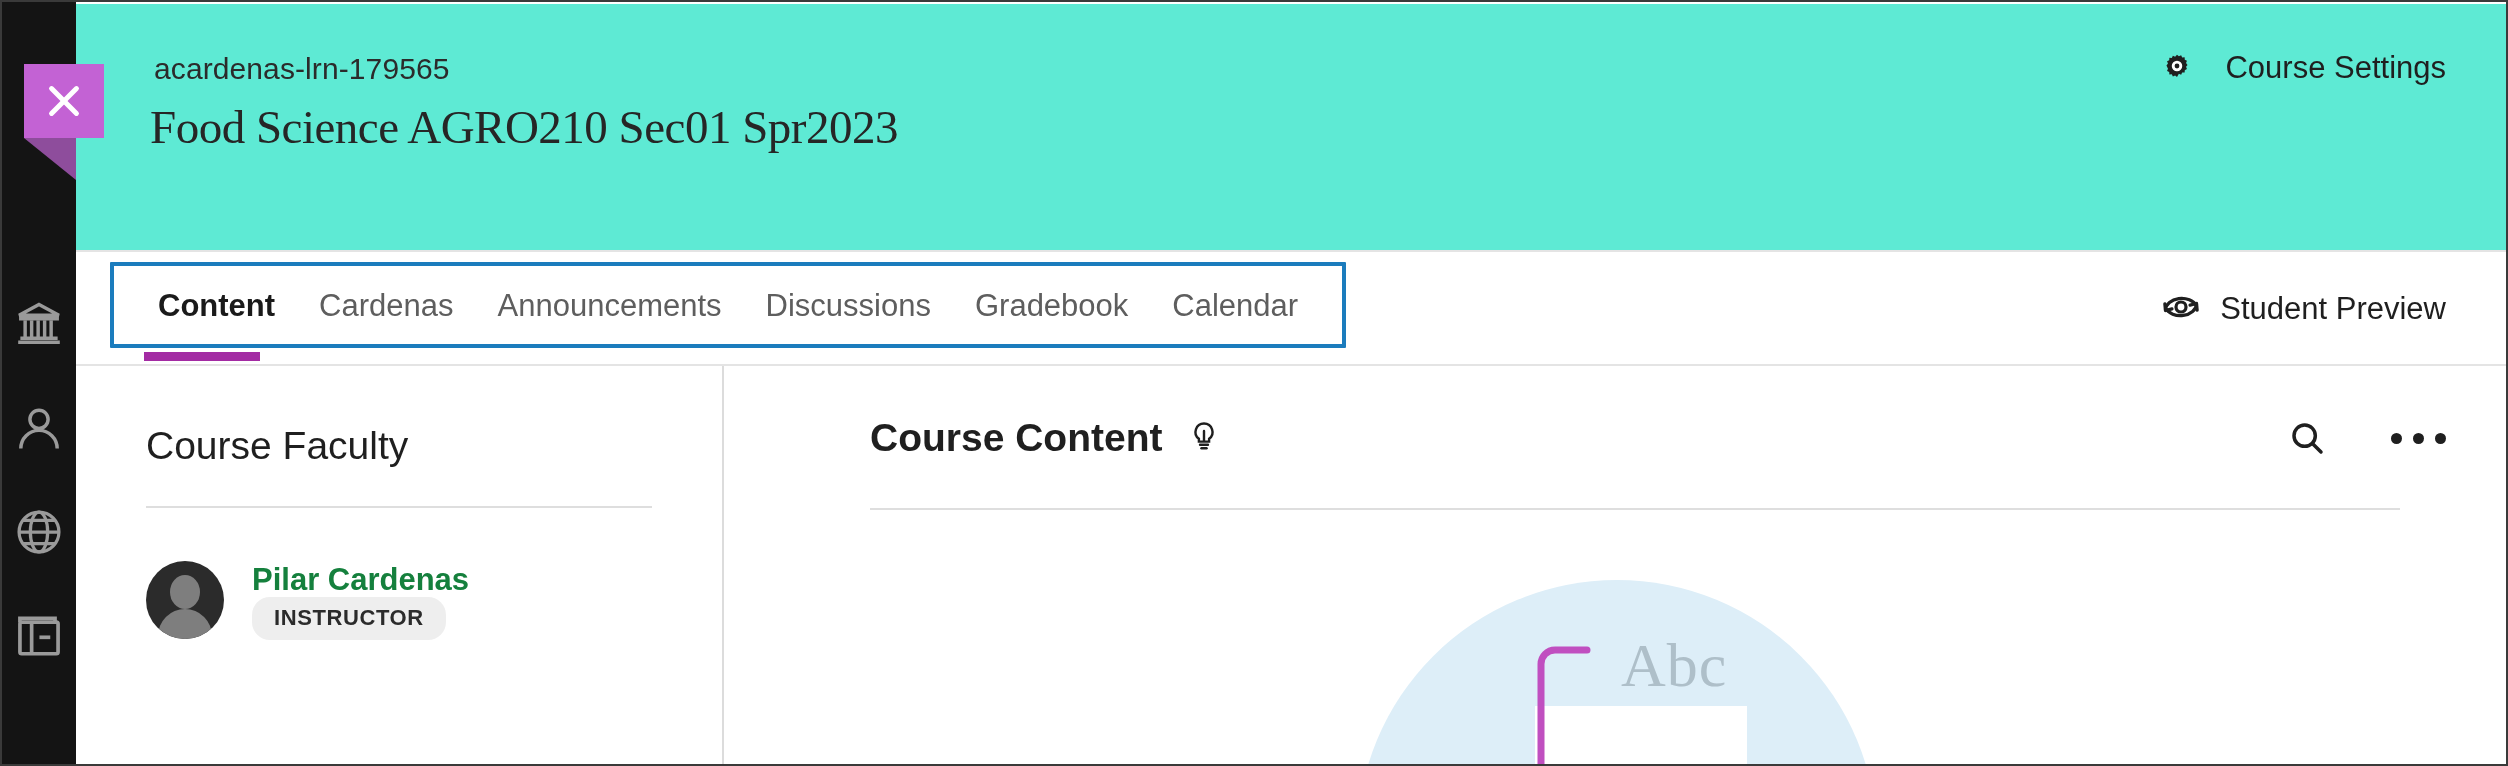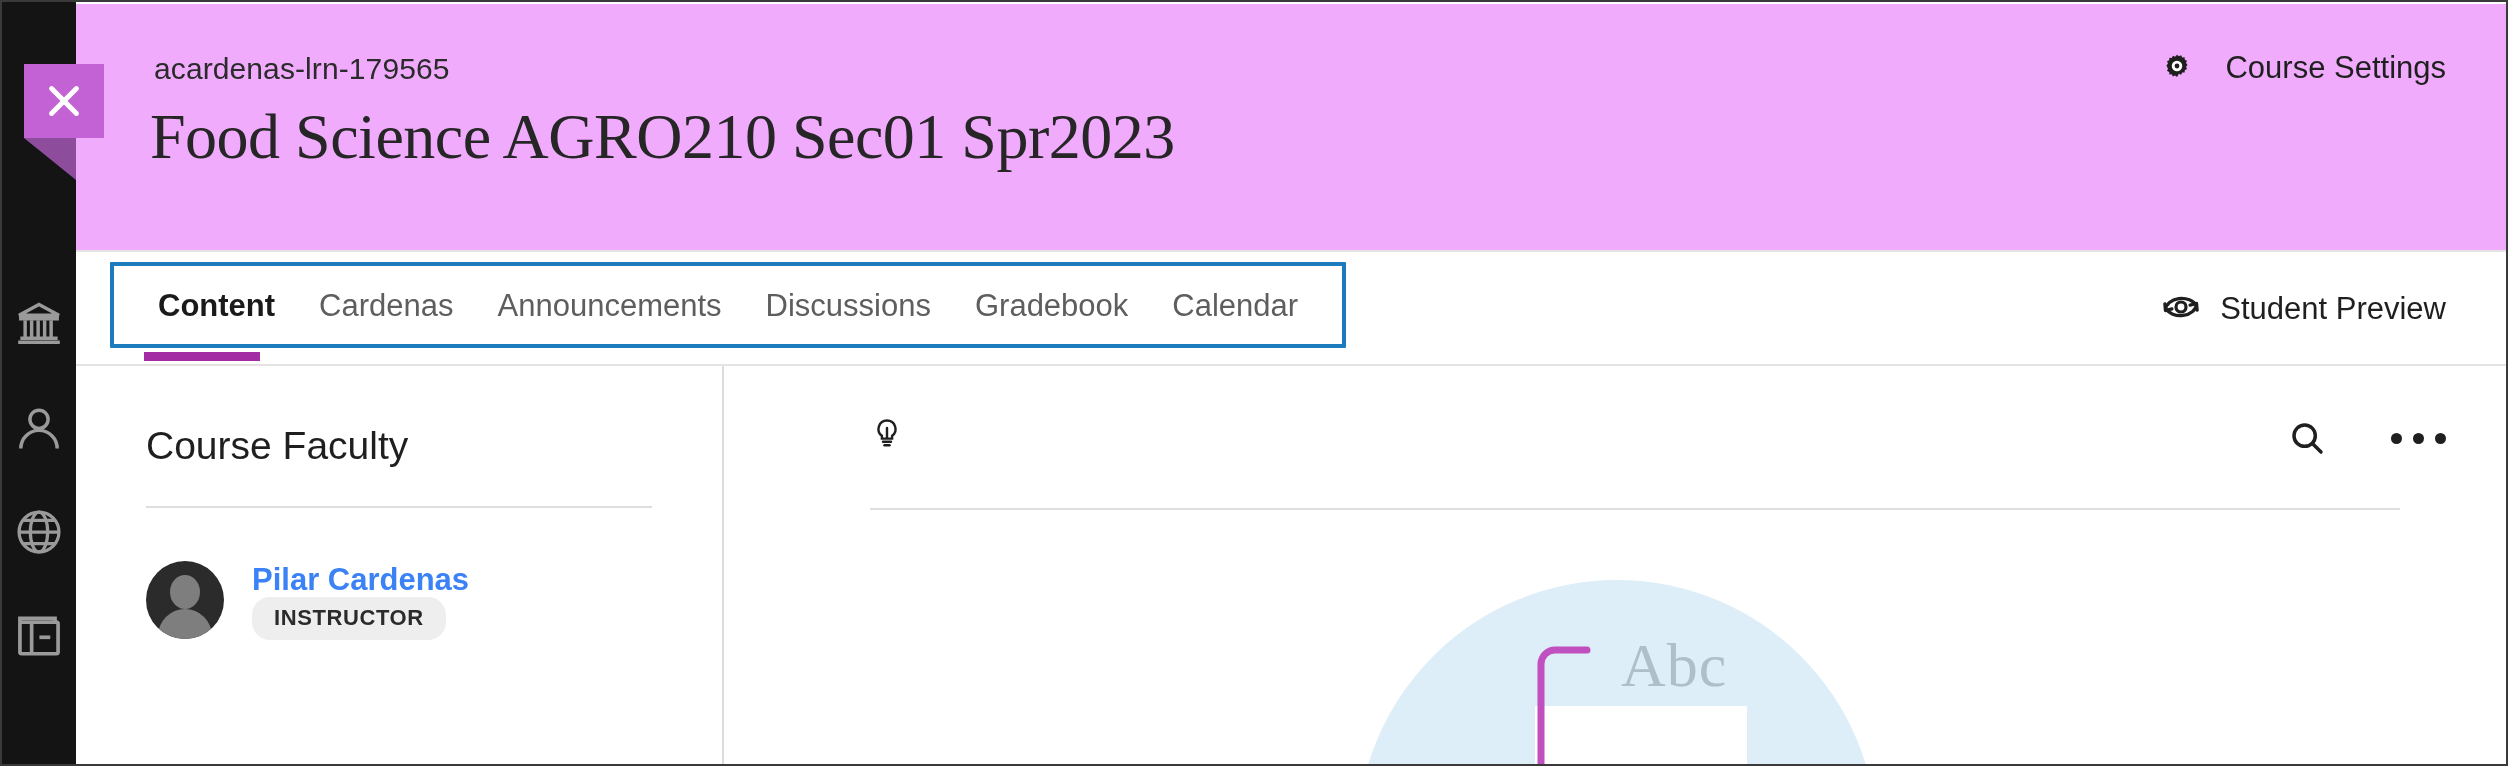--- a/index.html
+++ b/index.html
@@ -75,39 +75,39 @@
     display: flex; align-items: center; justify-content: center;
     z-index: 2;
   }
 
   
   .header {
     position: absolute;
     left: 74px; top: 2px;
     width: 2432px;
     height: 248px;
-    background: #f0abfc;
+    background: #5eead4;
     border-bottom: 2px solid #e4e4e4;
     z-index: 2;
   }
   .crumb {
     position: absolute;
     left: 78px;
     top: 48px;
     font-size: 30px;
     color: #2b2b2b;
     letter-spacing: 0.1px;
     white-space: nowrap;
   }
   .course-title {
     position: absolute;
     left: 74px;
     top: 96px;
     font-family: "Liberation Serif", serif;
-    font-size: 64px;
+    font-size: 47px;
     font-weight: 400;
     color: #262626;
     white-space: nowrap;
     letter-spacing: -0.5px;
   }
   .course-settings {
     position: absolute;
     right: 62px;
     top: 44px;
     display: flex;
@@ -244,21 +244,21 @@
     left: 50%;
     top: 48px;
     transform: translateX(-50%);
     width: 54px; height: 46px;
     border-radius: 27px 27px 0 0;
     background: #7e7e7e;
   }
   .member-name {
     font-size: 31px;
     font-weight: bold;
-    color: #3b82f6;
+    color: #15803d;
     white-space: nowrap;
     line-height: 1.1;
     padding-top: 2px;
   }
   .role-badge {
     display: inline-block;
     background: #eeeeee;
     border-radius: 18px;
     padding: 8px 22px 9px;
     font-size: 22px;
@@ -483,20 +483,21 @@
         </div>
         <div>
           <div class="member-name">Pilar Cardenas</div>
           <div class="role-badge">INSTRUCTOR</div>
         </div>
       </div>
     </div>
 
     <div class="content-panel">
       <div class="content-head">
+        <h2 class="content-title">Course Content</h2>
         <span>
           <svg width="34" height="34" viewBox="0 0 24 24" fill="none" stroke="#1f1f1f" stroke-width="1.7" stroke-linecap="round">
             <path d="M12 3.2 a6 6 0 0 0 -3.6 10.8 v2 h7.2 v-2 A6 6 0 0 0 12 3.2z"></path>
             <line x1="9.2" y1="18.2" x2="14.8" y2="18.2"></line>
             <line x1="10.2" y1="20.6" x2="13.8" y2="20.6"></line>
             <line x1="12" y1="8.4" x2="12" y2="15.4"></line>
           </svg>
         </span>
       </div>
 

